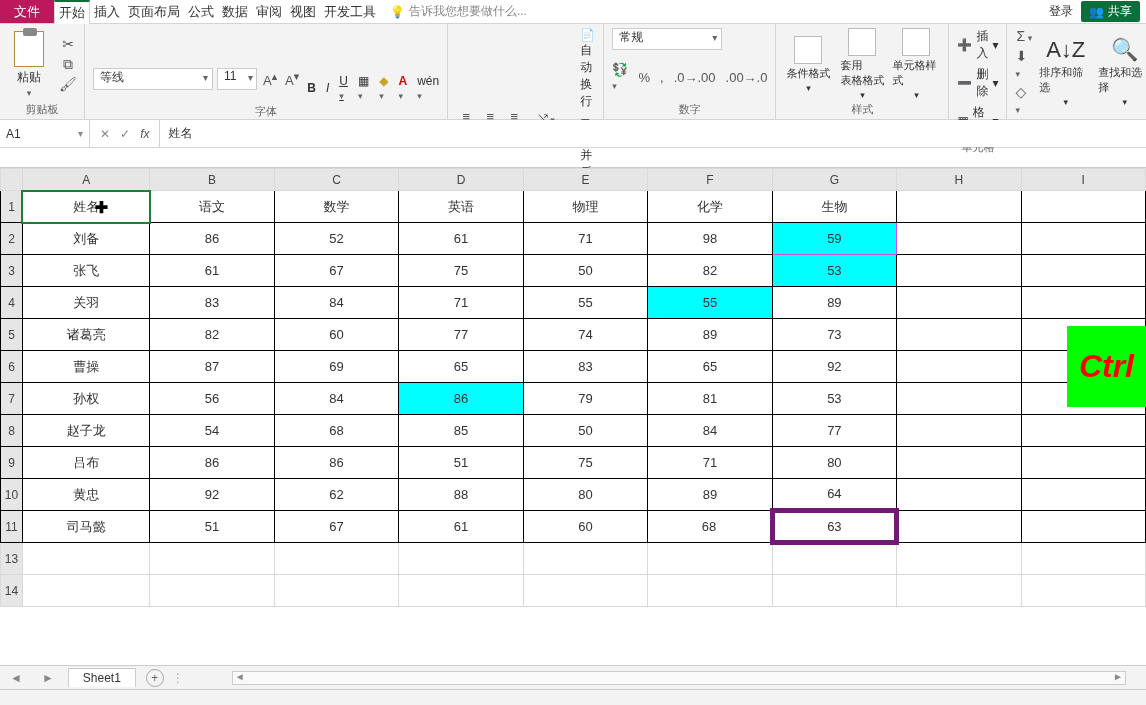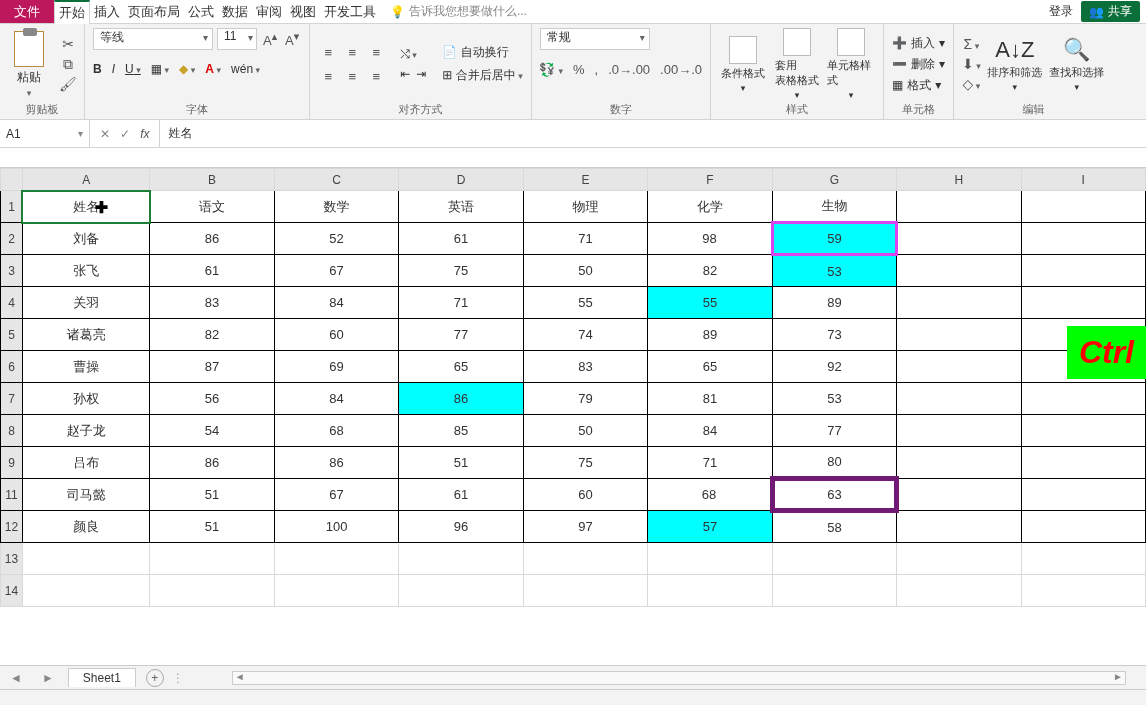--- a/index.html
+++ b/index.html
@@ -77,21 +77,21 @@
 .grid .colA { width: 128px; }
 .grid .colData { width: 125px; }
 .grid .colExtra { width: 125px; }
 
 .data-border td { border: 1px solid #000; }
 .selected-cell { outline: 2px solid #1a7f37; outline-offset: -1px; position: relative; }
 .cursor-plus { position: absolute; top: 50%; left: 62%; transform: translate(-50%,-50%); font-size: 16px; font-weight: bold; color: #000; }
 .hl { background: #00ffff !important; }
 
 
-.ctrl-badge { position: absolute; right: 0; top: 326px; background: #00ff00; color: #ff0000; font-weight: bold; font-style: italic; font-size: 32px; padding: 8px 12px; font-family: Arial, sans-serif; }
+.ctrl-badge { position: absolute; right: 0; top: 326px; background: #00ff00; color: #ff0000; font-weight: bold; font-style: italic; font-size: 32px; padding: 22px 12px; font-family: Arial, sans-serif; }
 
 
 .sheet-tabs { position: absolute; bottom: 16px; left: 0; right: 0; height: 24px; border-top: 1px solid #ccc; display: flex; align-items: center; background: #f3f3f3; font-size: 12px; }
 .sheet-tabs .nav { padding: 0 10px; color: #888; }
 .sheet-tabs .tab { background: #fff; border: 1px solid #ccc; border-bottom: none; padding: 2px 14px; margin-left: 4px; }
 .sheet-tabs .add { margin-left: 10px; width: 18px; height: 18px; border: 1px solid #aaa; border-radius: 50%; display: flex; align-items: center; justify-content: center; color: #666; }
 .sheet-tabs .scroll { flex: 1; margin: 0 20px 0 40px; height: 14px; border: 1px solid #ccc; background: #f9f9f9; position: relative; }
 .sheet-tabs .scroll::before { content: "◄"; position: absolute; left: 2px; top: -1px; font-size: 10px; color: #888; }
 .sheet-tabs .scroll::after { content: "►"; position: absolute; right: 2px; top: -1px; font-size: 10px; color: #888; }
 
@@ -136,21 +136,21 @@
       <div class="mini-col">
         <span class="mini-icon btn">✂</span>
         <span class="mini-icon btn">⧉</span>
         <span class="mini-icon btn">🖌</span>
       </div>
     </div>
     <div class="label">剪贴板</div>
   </div>
 
   <div class="ribbon-group">
-    <div class="content" style="flex-direction:column;align-items:flex-start;">
+    <div class="content" style="flex-direction:row;align-items:flex-start;margin-top:40px;">
       <div class="font-top">
         <div class="font-select btn">等线</div>
         <div class="size-select btn">11</div>
         <span class="size-btn btn">A<sup>▴</sup></span>
         <span class="size-btn btn">A<sup>▾</sup></span>
       </div>
       <div class="font-bottom">
         <b class="btn">B</b>
         <i class="btn">I</i>
         <u class="btn dd">U</u>
@@ -299,21 +299,21 @@
           <td></td>
         </tr>
         <tr class="data-border">
           <td class="rowhead">2</td>
           <td style="border:1px solid #000">刘备</td>
           <td class="" style="border:1px solid #000">86</td>
           <td class="" style="border:1px solid #000">52</td>
           <td class="" style="border:1px solid #000">61</td>
           <td class="" style="border:1px solid #000">71</td>
           <td class="" style="border:1px solid #000">98</td>
-          <td class=" hl" style="border:3px solid #d946ef">59</td>
+          <td class=" hl" style="border:1px solid #d946ef">59</td>
           <td></td>
           <td></td>
         </tr>
         <tr class="data-border">
           <td class="rowhead">3</td>
           <td style="border:1px solid #000">张飞</td>
           <td class="" style="border:1px solid #000">61</td>
           <td class="" style="border:1px solid #000">67</td>
           <td class="" style="border:1px solid #000">75</td>
           <td class="" style="border:1px solid #000">50</td>
@@ -388,40 +388,40 @@
           <td class="" style="border:1px solid #000">86</td>
           <td class="" style="border:1px solid #000">86</td>
           <td class="" style="border:1px solid #000">51</td>
           <td class="" style="border:1px solid #000">75</td>
           <td class="" style="border:1px solid #000">71</td>
           <td class="" style="border:1px solid #000">80</td>
           <td></td>
           <td></td>
         </tr>
         <tr class="data-border">
+          <td class="rowhead">10</td>
+          <td style="border:1px solid #000">黄忠</td>
+          <td class="" style="border:1px solid #000">92</td>
+          <td class="" style="border:1px solid #000">62</td>
+          <td class="" style="border:1px solid #000">88</td>
+          <td class="" style="border:1px solid #000">80</td>
+          <td class="" style="border:1px solid #000">89</td>
+          <td class="" style="border:1px solid #000">64</td>
+          <td></td>
+          <td></td>
+        </tr>
+        <tr class="data-border">
           <td class="rowhead">11</td>
           <td style="border:1px solid #000">司马懿</td>
           <td class="" style="border:1px solid #000">51</td>
           <td class="" style="border:1px solid #000">67</td>
           <td class="" style="border:1px solid #000">61</td>
           <td class="" style="border:1px solid #000">60</td>
           <td class="" style="border:1px solid #000">68</td>
           <td class="" style="border:5px solid #701a75">63</td>
-          <td></td>
-          <td></td>
-        </tr>
-        <tr class="data-border">
-          <td class="rowhead">12</td>
-          <td style="border:1px solid #000">颜良</td>
-          <td class="" style="border:1px solid #000">51</td>
-          <td class="" style="border:1px solid #000">100</td>
-          <td class="" style="border:1px solid #000">96</td>
-          <td class="" style="border:1px solid #000">97</td>
-          <td class=" hl" style="border:1px solid #000">57</td>
-          <td class="" style="border:1px solid #000">58</td>
           <td></td>
           <td></td>
         </tr>
         <tr>
           <td class="rowhead">13</td>
           <td></td>
           <td></td>
           <td></td>
           <td></td>
           <td></td>

